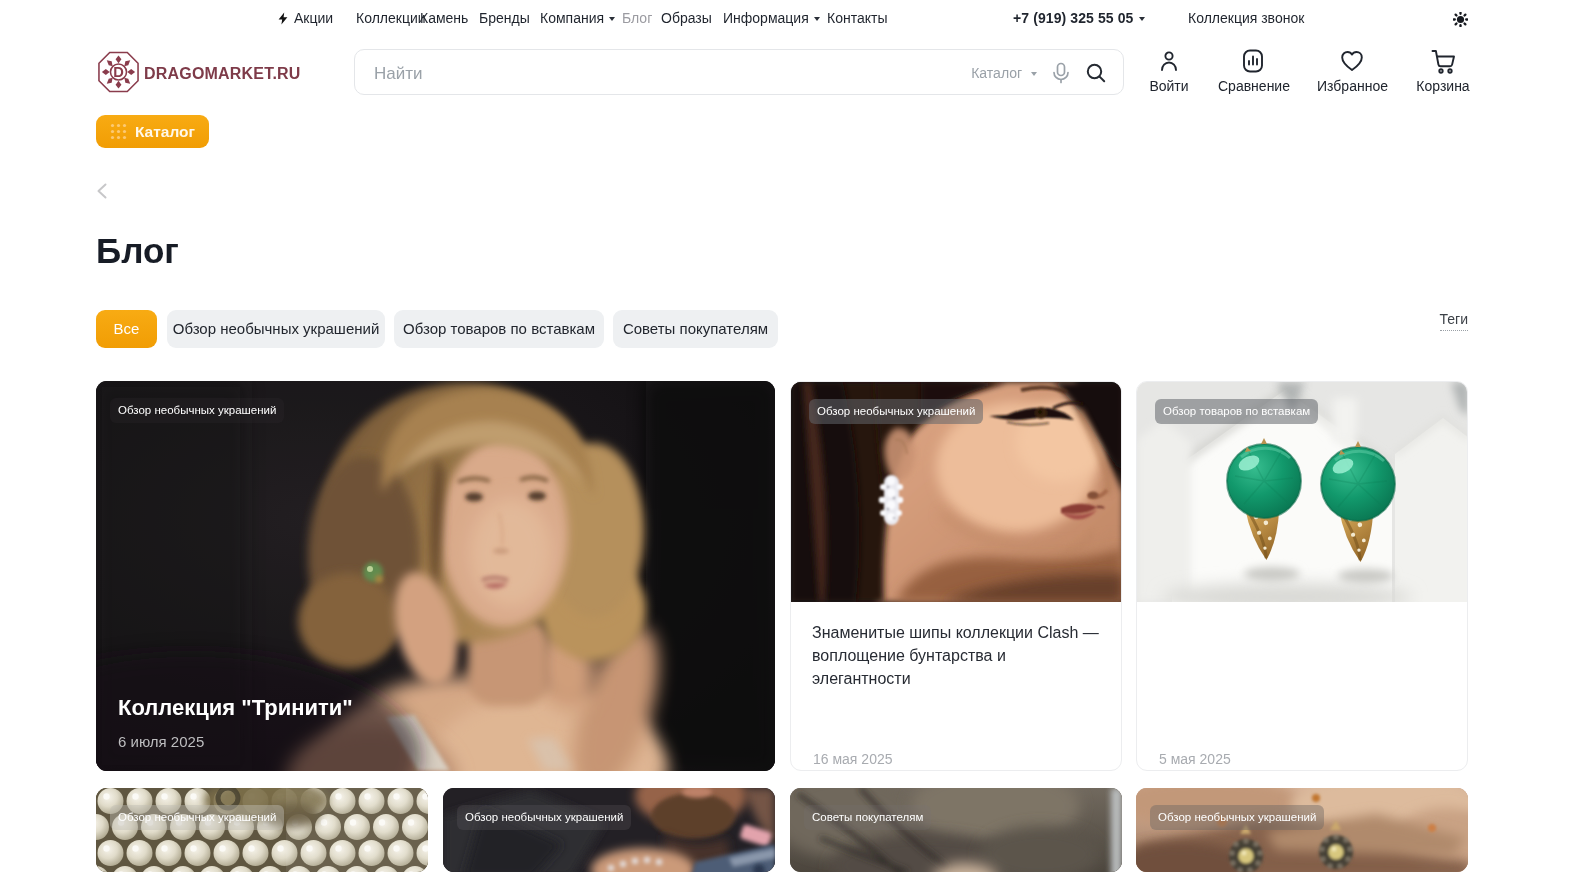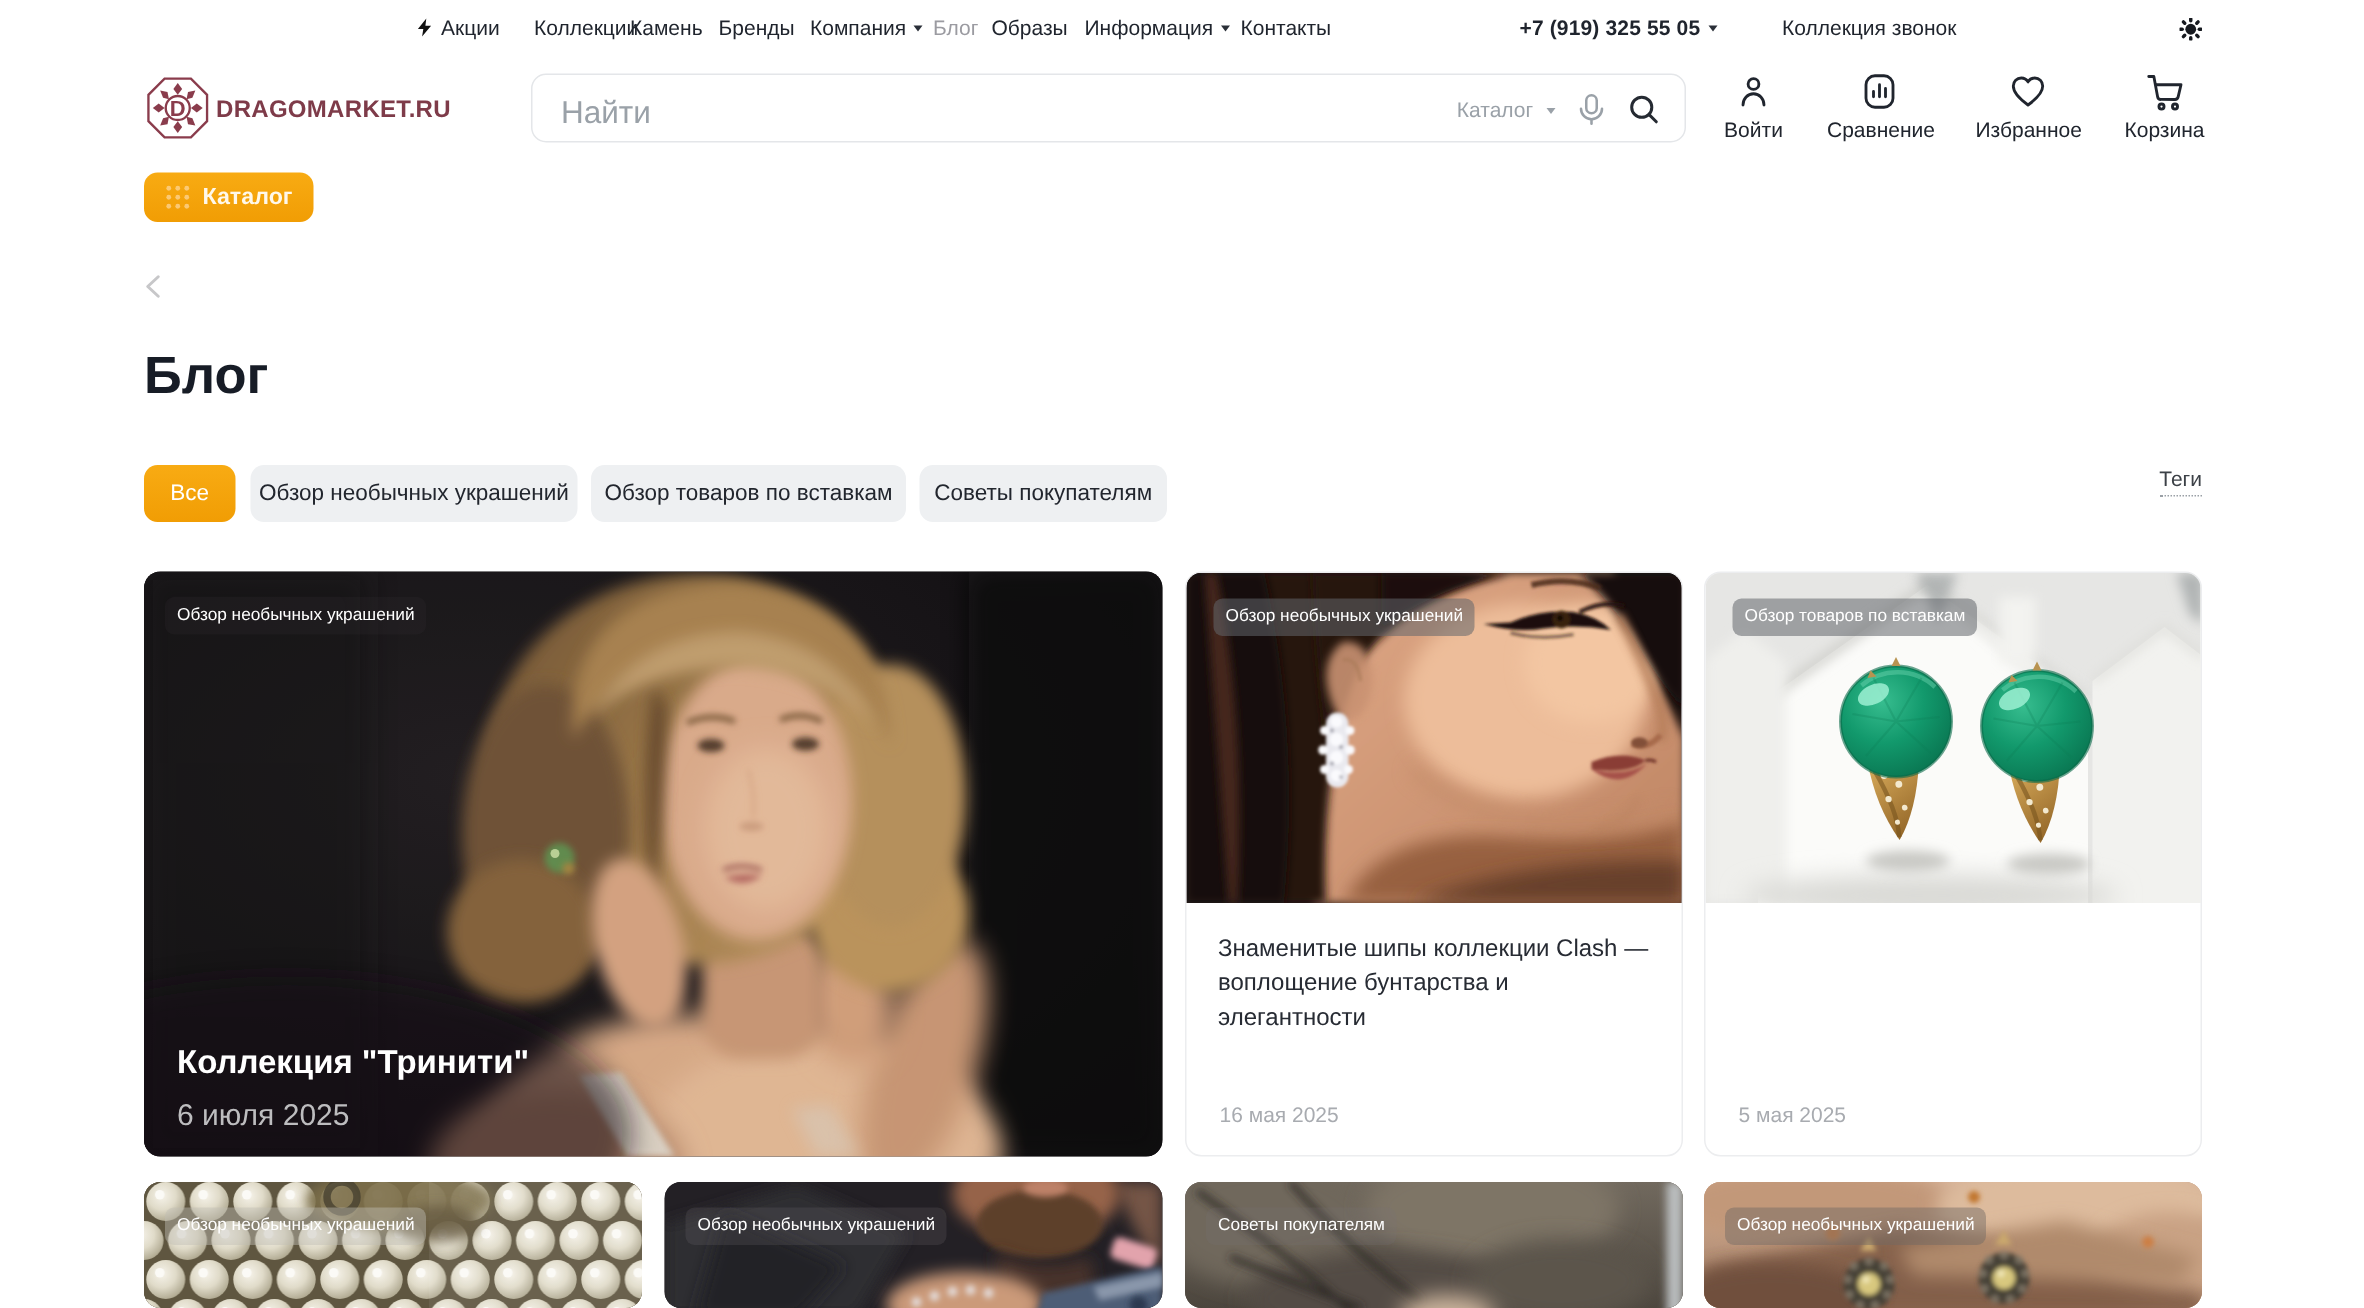--- a/index.html
+++ b/index.html
@@ -12,21 +12,21 @@
   
   .topnav { position:absolute; top:10px; left:0; width:1576px; height:18px; font-size:14px; color:#1f242d;padding-left:10px; }
   .topnav span.item { position:absolute; top:0; line-height:17px; white-space:nowrap; }
   .muted { color:#9b9ba1; }
   .caret { display:inline-block; width:0; height:0; border-left:3.5px solid transparent; border-right:3.5px solid transparent; border-top:4px solid #2a2f38; vertical-align:2px; margin-left:5px; }
 
   
   .logoicon { position:absolute; left:97px; top:50px; width:43px; height:44px; }
   .logotext { position:absolute; left:144px; top:65px; font-size:16px; font-weight:bold; color:#7e3b49; letter-spacing:0.2px; }
   .search { position:absolute; left:354px; top:49px; width:770px; height:46px; border:1px solid #e4e6e9; border-radius:10px; background:#fff; }
-  .search .ph { position:absolute; left:19px; top:14px; font-size:21px; color:#9aa1a8; }
+  .search .ph { position:absolute; left:19px; top:14px; font-size:17px; color:#9aa1a8; }
   .search .cat { position:absolute; right:86px; top:15px; font-size:14px; color:#9aa1a8; }
   .search .cat .caret { border-top-color:#9aa1a8; }
   .hicon { position:absolute; top:48px; width:70px; text-align:center; }
   .hicon svg { display:block; margin:0 auto; }
   .hicon .lbl { margin-top:4px; font-size:14px; color:#20252e; }
 
   
   .catbtn { position:absolute; left:96px; top:115px; width:113px; height:33px; border-radius:9px; background:linear-gradient(#f8ab13,#f19d04); color:#fff8ea; font-size:15.5px; font-weight:bold; display:flex; align-items:center; justify-content:center; gap:8px; }
 
   .backchev { position:absolute; left:96px; top:183px; width:12px; height:16px; }
@@ -37,21 +37,21 @@
   .chip { position:absolute; top:310px; height:38px; border-radius:9px; background:#eef0f2; color:#22262e; font-size:15px; line-height:38px; text-align:center; }
   .chip.on { background:linear-gradient(#f8ab13,#f19d04); color:#fff; }
   .tegi { position:absolute; right:108px; top:311px; font-size:14px; color:#3c4147; border-bottom:1px dotted #9aa0a6; padding-bottom:3px; }
 
   
   .card { position:absolute; border-radius:11px; overflow:hidden; background:#fff; }
   .card.wborder { border:1px solid #ecedef; }
   .cimg { position:absolute; left:0; top:0; right:0; overflow:hidden; }
   .badge { position:absolute; left:14px; top:17px; height:25px; line-height:25px; border-radius:6px; padding:0 8px; font-size:11.5px; color:#fff; background:rgba(98,102,107,0.55); white-space:nowrap; }
   .ctitle { font-size:16px; line-height:23px; color:#272b33; }
-  .cdate { position:absolute; font-size:14px; color:#a8abb0; }
+  .cdate { position:absolute; font-size:14px; color:#a8abb0;margin-top:16px; }
 </style>
 </head>
 <body>
 <div class="page">
 
   <div class="topnav">
     <span class="item" style="left:277px; top:2px;"><svg width="12" height="13" viewBox="0 0 12 13">
           <path d="M7.2 0.4 L1.6 7.4 L5.2 7.4 L4.4 12.4 L10.4 5.2 L6.6 5.2 Z" fill="#111"></path>
         </svg></span>
     <span class="item" style="left:294px;">Акции</span>
@@ -243,21 +243,21 @@
       <circle cx="274" cy="188" r="3" fill="#c6dfa0"></circle>
 
       <path d="M 290 336 L 322 390 L 354 390 L 318 334 Z" fill="#ece5d9" opacity="0.9" filter="url(#hb2)"></path>
       <path d="M 432 358 L 448 390 L 478 390 L 458 356 Z" fill="#e4dccf" opacity="0.5" filter="url(#hb5)"></path>
       <rect width="679" height="390" fill="#15100c" opacity="0.07"></rect>
 
       <ellipse cx="95" cy="375" rx="230" ry="105" fill="#121013" opacity="0.55" filter="url(#hb9)"></ellipse>
     </svg>
     <div class="badge" style="background:rgba(70,68,70,0.12);">Обзор необычных украшений</div>
     <div class="abs" style="left:22px; top:314px; font-size:22px; font-weight:bold; color:#fff;">Коллекция "Тринити"</div>
-    <div class="abs" style="left:22px; top:352px; font-size:20px; color:#bdbdbf;">6 июля 2025</div>
+    <div class="abs" style="left:22px; top:352px; font-size:15px; color:#bdbdbf;">6 июля 2025</div>
   </div>
 
   <div class="card wborder" style="left:790px; top:381px; width:332px; height:390px;">
     <div class="cimg" style="height:220px; background:#241a18;">
       <svg width="332" height="220" viewBox="0 0 332 220" id="img2">
         <defs>
           <linearGradient id="skin2" x1="0" y1="0" x2="1" y2="1">
             <stop offset="0" stop-color="#dfa886"></stop>
             <stop offset="1" stop-color="#be8463"></stop>
           </linearGradient>

